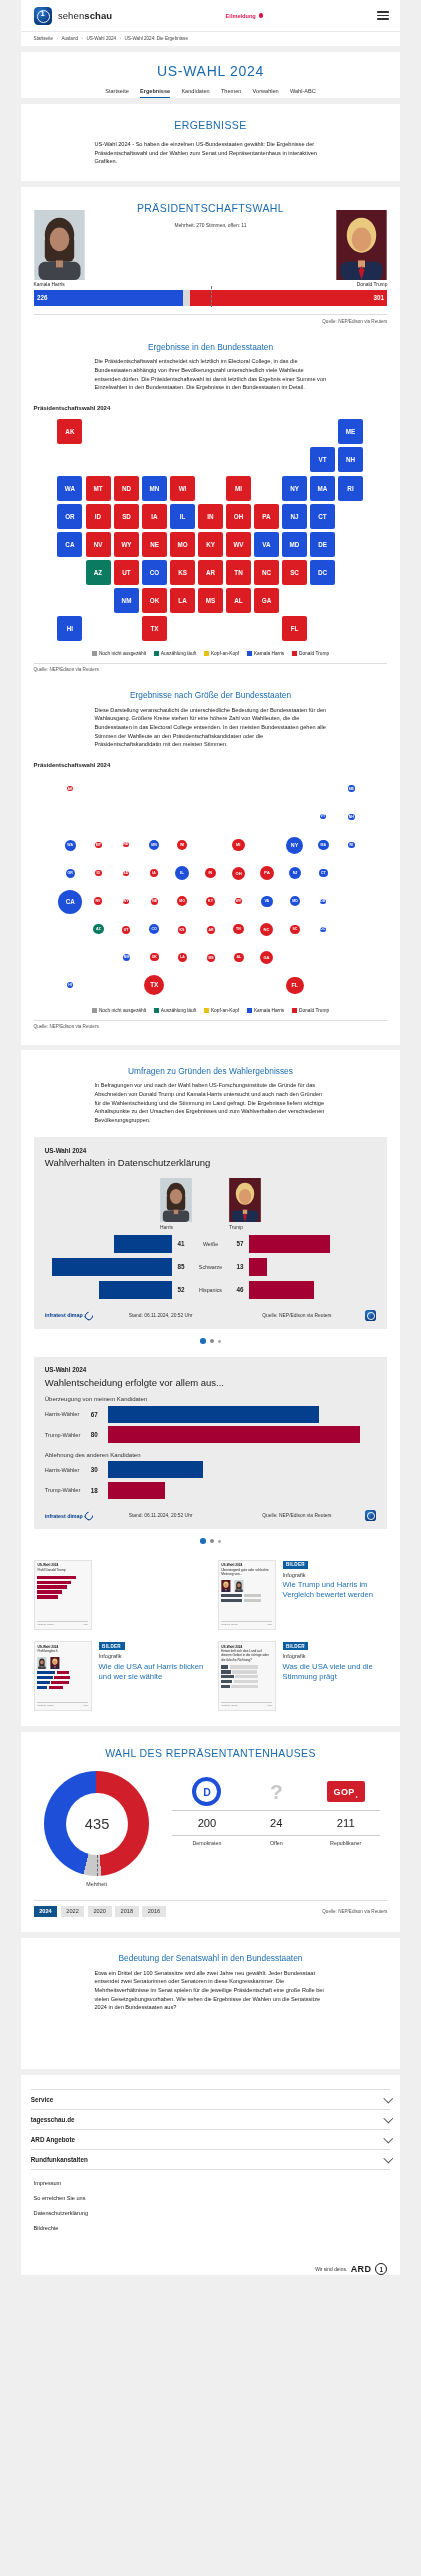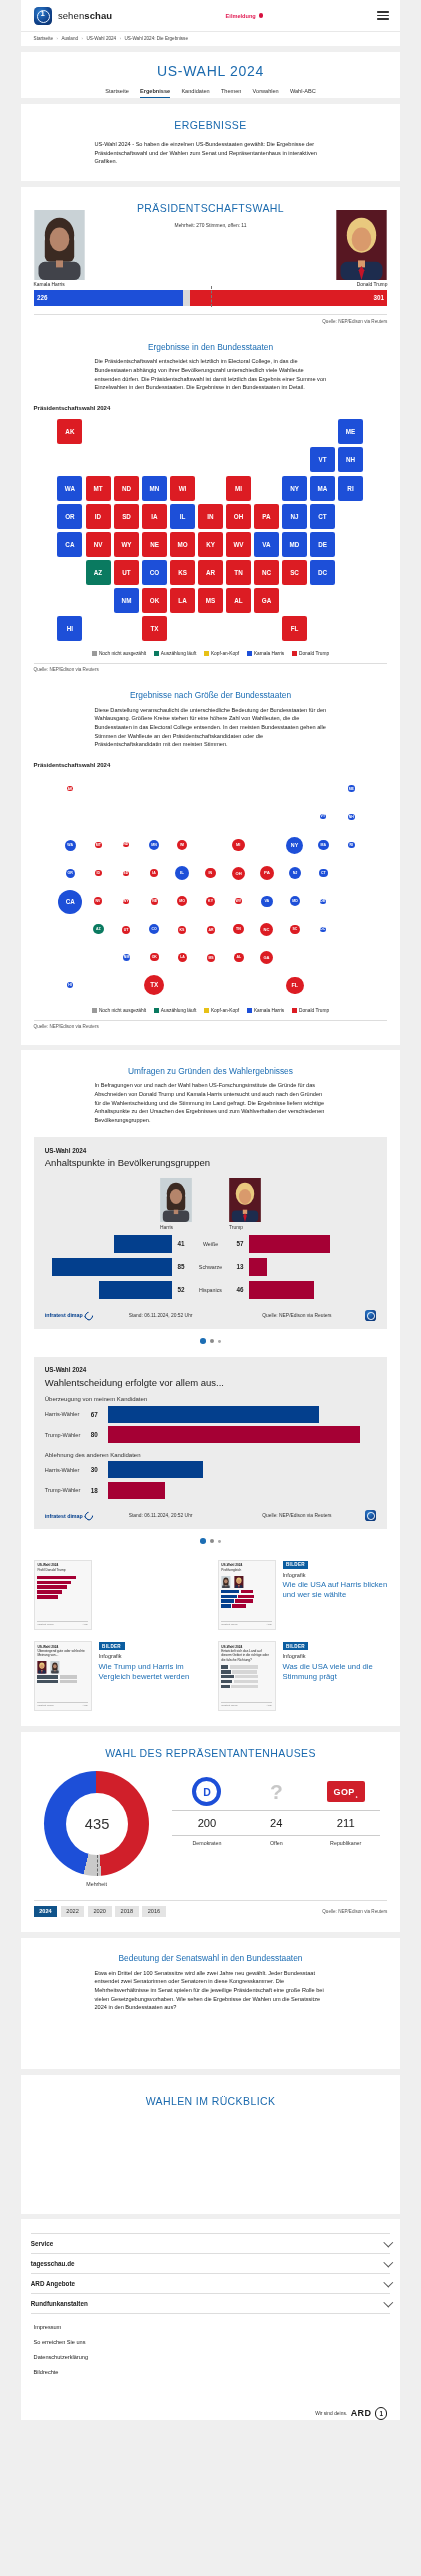--- a/index.html
+++ b/index.html
@@ -418,21 +418,21 @@
   </div>
 
   <div class="card sec">
     <div class="narrow">
       <h3>Umfragen zu Gründen des Wahlergebnisses</h3>
       <p>In Befragungen vor und nach der Wahl haben US-Forschungsinstitute die Gründe für das Abschneiden von Donald Trump und Kamala Harris untersucht und auch nach den Gründen für die Wahlentscheidung und die Stimmung im Land gefragt. Die Ergebnisse liefern wichtige Anhaltspunkte zu den Ursachen des Ergebnisses und zum Wahlverhalten der verschiedenen Bevölkerungsgruppen.</p>
     </div>
 
     <div class="gcard">
       <div class="kicker">US-Wahl 2024</div>
-      <div class="gtitle">Anhaltspunkte in Bevölkerungsgruppen</div>
+      <div class="gtitle">Wahlverhalten in Datenschutzerklärung</div>
       <div class="duo">
         <div class="dcol">
           <span class="photo-sm" id="photo-harris-sm"><svg viewBox="0 0 72 100" width="100%" height="100%" xmlns="http://www.w3.org/2000/svg">
                 <rect width="72" height="100" fill="#c9d2d6"></rect>
                 <ellipse cx="36" cy="36" rx="21" ry="25" fill="#3b2a22"></ellipse>
                 <rect x="15" y="36" width="42" height="38" rx="8" fill="#3b2a22"></rect>
                 <ellipse cx="36" cy="42" rx="14" ry="17" fill="#b5856b"></ellipse>
                 <rect x="6" y="74" width="60" height="26" rx="9" fill="#41434a"></rect>
                 <rect x="31" y="72" width="10" height="10" fill="#b5856b"></rect>
               </svg></span>
@@ -571,20 +571,64 @@
                 <span class="mbar" style="width: 25px; background: rgb(165, 0, 52);"></span>
               </div>
               <div class="mrow">
                 <span class="mbar" style="width: 21px; background: rgb(165, 0, 52);"></span>
               </div>
             </div>
             <div class="tfoot">
               <span>infratest dimap</span>
               <span>ARD</span>
             </div>
+          </div>
+        </div>
+        <div class="teaser">
+          <div class="thumb">
+            <div class="tk">US-Wahl 2024</div>
+            <div class="tt">Überwiegend gute oder schlechte Meinung von...</div>
+            <div class="mini">
+              <div class="mrow">
+                <span class="mpho"><svg viewBox="0 0 72 100" width="100%" height="100%" xmlns="http://www.w3.org/2000/svg">
+                    <rect width="72" height="100" fill="#571722"></rect>
+                    <ellipse cx="36" cy="36" rx="21" ry="25" fill="#e9c97e"></ellipse>
+                    <ellipse cx="36" cy="42" rx="14" ry="17" fill="#d99a6c"></ellipse>
+                    <rect x="6" y="74" width="60" height="26" rx="9" fill="#1d2c4e"></rect>
+                    <rect x="31" y="72" width="10" height="10" fill="#d99a6c"></rect>
+                    <polygon points="36,80 40,86 36,100 32,86" fill="#c41428"></polygon>
+                  </svg></span>
+                <span></span>
+                <span class="mpho"><svg viewBox="0 0 72 100" width="100%" height="100%" xmlns="http://www.w3.org/2000/svg">
+                    <rect width="72" height="100" fill="#c9d2d6"></rect>
+                    <ellipse cx="36" cy="36" rx="21" ry="25" fill="#3b2a22"></ellipse>
+                    <rect x="15" y="36" width="42" height="38" rx="8" fill="#3b2a22"></rect>
+                    <ellipse cx="36" cy="42" rx="14" ry="17" fill="#b5856b"></ellipse>
+                    <rect x="6" y="74" width="60" height="26" rx="9" fill="#41434a"></rect>
+                    <rect x="31" y="72" width="10" height="10" fill="#b5856b"></rect>
+                  </svg></span>
+              </div>
+              <div class="mrow">
+                <span class="mbar" style="width: 21px; background: rgb(68, 81, 93);"></span>
+                <span class="mbar" style="width: 17px; background: rgb(201, 201, 201);"></span>
+              </div>
+              <div class="mrow">
+                <span class="mbar" style="width: 21px; background: rgb(68, 81, 93);"></span>
+                <span class="mbar" style="width: 17px; background: rgb(201, 201, 201);"></span>
+              </div>
+            </div>
+            <div class="tfoot">
+              <span>infratest dimap</span>
+              <span>ARD</span>
+            </div>
+          </div>
+          <div class="tinfo">
+            <span class="badge">BILDER</span>
+            <span class="tkick">Infografik</span>
+            <span class="ttitle">Wie Trump und Harris im Vergleich bewertet werden</span>
           </div>
         </div>
         <div class="teaser">
           <div class="thumb">
             <div class="tk">US-Wahl 2024</div>
             <div class="tt">Profilvergleich</div>
             <div class="mini">
               <div class="mrow">
                 <span class="mpho"><svg viewBox="0 0 72 100" width="100%" height="100%" xmlns="http://www.w3.org/2000/svg">
                     <rect width="72" height="100" fill="#c9d2d6"></rect>
@@ -628,64 +672,20 @@
           </div>
           <div class="tinfo">
             <span class="badge">BILDER</span>
             <span class="tkick">Infografik</span>
             <span class="ttitle">Wie die USA auf Harris blicken und wer sie wählte</span>
           </div>
         </div>
         <div class="teaser">
           <div class="thumb">
             <div class="tk">US-Wahl 2024</div>
-            <div class="tt">Überwiegend gute oder schlechte Meinung von...</div>
-            <div class="mini">
-              <div class="mrow">
-                <span class="mpho"><svg viewBox="0 0 72 100" width="100%" height="100%" xmlns="http://www.w3.org/2000/svg">
-                    <rect width="72" height="100" fill="#571722"></rect>
-                    <ellipse cx="36" cy="36" rx="21" ry="25" fill="#e9c97e"></ellipse>
-                    <ellipse cx="36" cy="42" rx="14" ry="17" fill="#d99a6c"></ellipse>
-                    <rect x="6" y="74" width="60" height="26" rx="9" fill="#1d2c4e"></rect>
-                    <rect x="31" y="72" width="10" height="10" fill="#d99a6c"></rect>
-                    <polygon points="36,80 40,86 36,100 32,86" fill="#c41428"></polygon>
-                  </svg></span>
-                <span></span>
-                <span class="mpho"><svg viewBox="0 0 72 100" width="100%" height="100%" xmlns="http://www.w3.org/2000/svg">
-                    <rect width="72" height="100" fill="#c9d2d6"></rect>
-                    <ellipse cx="36" cy="36" rx="21" ry="25" fill="#3b2a22"></ellipse>
-                    <rect x="15" y="36" width="42" height="38" rx="8" fill="#3b2a22"></rect>
-                    <ellipse cx="36" cy="42" rx="14" ry="17" fill="#b5856b"></ellipse>
-                    <rect x="6" y="74" width="60" height="26" rx="9" fill="#41434a"></rect>
-                    <rect x="31" y="72" width="10" height="10" fill="#b5856b"></rect>
-                  </svg></span>
-              </div>
-              <div class="mrow">
-                <span class="mbar" style="width: 21px; background: rgb(68, 81, 93);"></span>
-                <span class="mbar" style="width: 17px; background: rgb(201, 201, 201);"></span>
-              </div>
-              <div class="mrow">
-                <span class="mbar" style="width: 21px; background: rgb(68, 81, 93);"></span>
-                <span class="mbar" style="width: 17px; background: rgb(201, 201, 201);"></span>
-              </div>
-            </div>
-            <div class="tfoot">
-              <span>infratest dimap</span>
-              <span>ARD</span>
-            </div>
-          </div>
-          <div class="tinfo">
-            <span class="badge">BILDER</span>
-            <span class="tkick">Infografik</span>
-            <span class="ttitle">Wie Trump und Harris im Vergleich bewertet werden</span>
-          </div>
-        </div>
-        <div class="teaser">
-          <div class="thumb">
-            <div class="tk">US-Wahl 2024</div>
             <div class="tt">Entwickelt sich das Land auf diesem Gebiet in die richtige oder die falsche Richtung?</div>
             <div class="mini">
               <div class="mrow">
                 <span class="mbar" style="width: 7px; background: rgb(68, 81, 93);"></span>
                 <span class="mbar" style="width: 28px; background: rgb(214, 214, 214);"></span>
               </div>
               <div class="mrow">
                 <span class="mbar" style="width: 9.8px; background: rgb(68, 81, 93);"></span>
                 <span class="mbar" style="width: 25px; background: rgb(214, 214, 214);"></span>
               </div>
@@ -763,24 +763,20 @@
 
 
   <div class="card sec">
     <div class="narrow">
       <h3>Bedeutung der Senatswahl in den Bundesstaaten</h3>
       <p>Etwa ein Drittel der 100 Senatssitze wird alle zwei Jahre neu gewählt. Jeder Bundesstaat entsendet zwei Senatorinnen oder Senatoren in diese Kongresskammer. Die Mehrheitsverhältnisse im Senat spielen für die jeweilige Präsidentschaft eine große Rolle bei vielen Gesetzgebungsvorhaben. Wie sehen die Ergebnisse der Wahlen um die Senatssitze 2024 in den Bundesstaaten aus?</p>
     </div>
     <div class="placeholder" style="height:42px;"></div>
   </div>
 
-  <div class="card sec">
-    <h2 style="margin-top:4.2px;">WAHLEN IM RÜCKBLICK</h2>
-    <div class="placeholder" style="height:83px;"></div>
-  </div>
 
   <div class="card foot" style="margin-bottom:0;">
     <div id="accordions">
         <div class="acc">
           <span class="al">Service</span>
           <span class="chev"></span>
         </div>
         <div class="acc">
           <span class="al">tagesschau.de</span>
           <span class="chev"></span>

